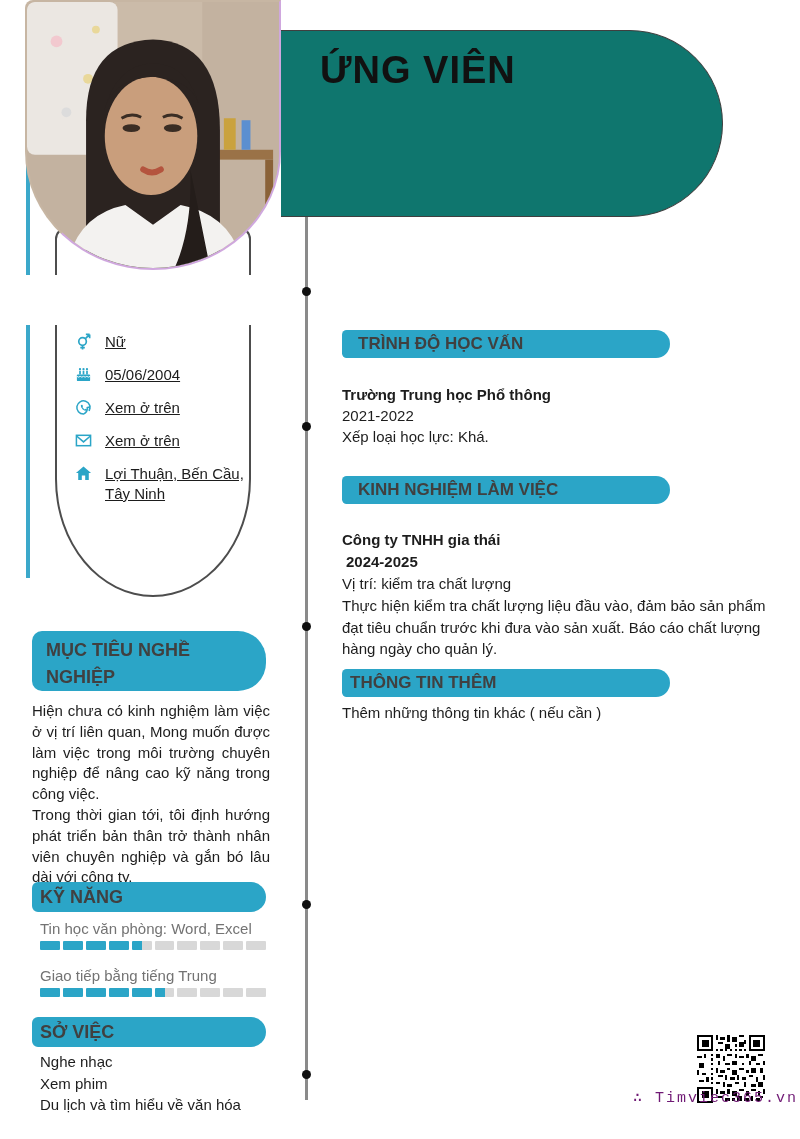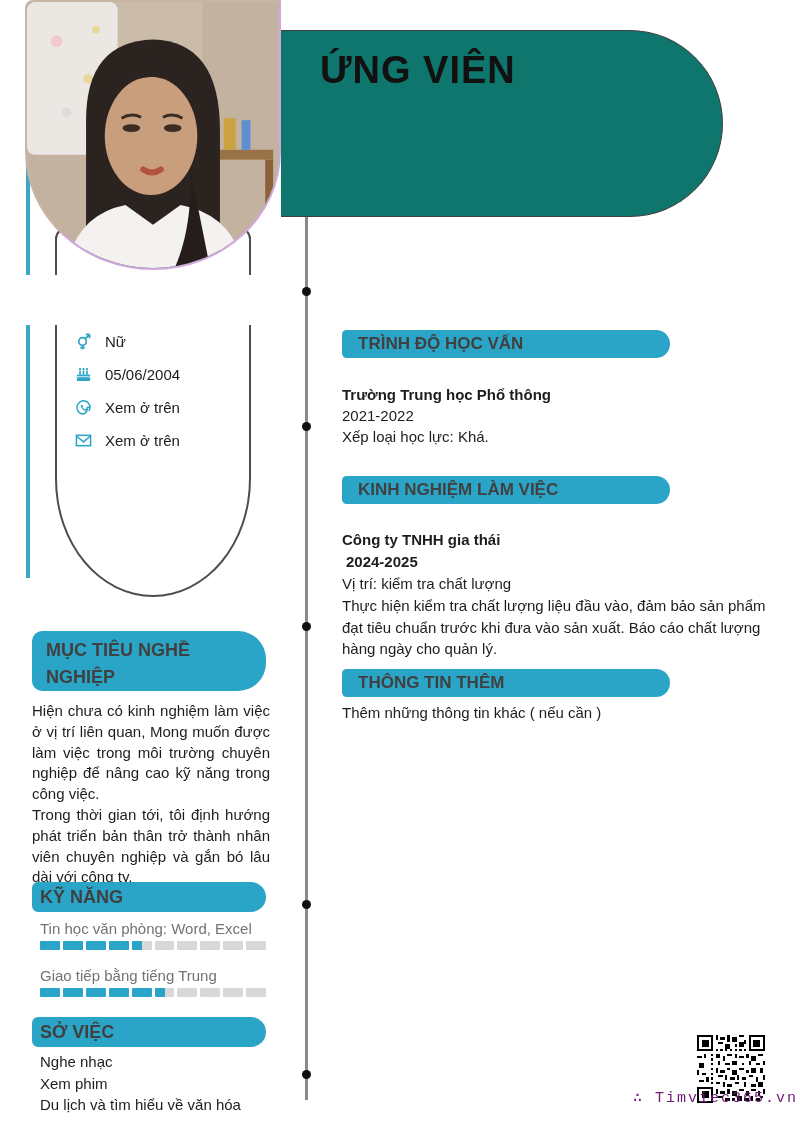--- a/index.html
+++ b/index.html
@@ -37,21 +37,21 @@
   .accent-line.seg-a{ top:150px; height:125px; }
   .accent-line.seg-b{ top:325px; height:253px; }
   
   .info-box{
     position:absolute; left:55px; top:227px; width:196px; height:370px;
     border:2px solid #4d4d4d; background:#fff; z-index:2;
     border-radius:12px 12px 98px 98px / 12px 12px 118px 118px;
   }
   .white-band{ position:absolute; left:0; top:275px; width:300px; height:50px; background:#fff; z-index:2; }
   .contact{ position:absolute; left:75px; top:332px; z-index:4; }
-  .contact-row{ display:flex; align-items:flex-start; margin-bottom:13px; }
+  .contact-row{ display:flex; align-items:flex-start; margin-bottom:13px;text-decoration:underline; }
   .contact-icon{ width:17px; height:17px; flex:0 0 17px; margin-right:13px; margin-top:1px; }
   .contact-text{ font-size:15px; line-height:20px; color:#1c1c1c; width:148px; }
   
   .sec-head{
     position:absolute; background:var(--accent); color:#404040; font-weight:bold;
     font-size:18px; padding-left:14px; z-index:2;
   }
   .sec-head.small{ width:234px; height:30px; line-height:30px; border-radius:8px 20px 20px 8px;padding-left:8px; }
   .sec-head.big{ width:234px; min-height:60px; line-height:27px; padding-top:6px; padding-right:12px; border-radius:10px 28px 28px 10px; }
   .sec-head.right-col{ width:328px; height:28px; line-height:28px; font-size:17px; padding-left:16px; border-radius:6px 18px 18px 6px; }
@@ -156,20 +156,26 @@
       </svg>
       <div class="contact-text">Xem ở trên</div>
     </div>
     <div class="contact-row">
       <svg class="contact-icon" viewBox="0 0 18 18">
         <rect x="1.5" y="3.5" width="15" height="11" fill="none" stroke="#2BA5C7" stroke-width="1.6"></rect>
         <path d="M2 4.5 L9 10.5 L16 4.5" fill="none" stroke="#2BA5C7" stroke-width="1.6"></path>
       </svg>
       <div class="contact-text">Xem ở trên</div>
     </div>
+    <div class="contact-row">
+      <svg class="contact-icon" viewBox="0 0 18 18">
+        <path d="M9 1.5 L17 8.5 L14.6 8.5 L14.6 16 L10.8 16 L10.8 11 L7.2 11 L7.2 16 L3.4 16 L3.4 8.5 L1 8.5 Z" fill="#2BA5C7"></path>
+      </svg>
+      <div class="contact-text">Lợi Thuận, Bến Cầu, Tây Ninh</div>
+    </div>
   </div>
 
   <div class="sec-head big" style="left:32px; top:631px;">MỤC TIÊU NGHỀ NGHIỆP</div>
   <div class="objective-text">
     <p class="para">Hiện chưa có kinh nghiệm làm việc ở vị trí liên quan, Mong muốn được làm việc trong môi trường chuyên nghiệp để nâng cao kỹ năng trong công việc.</p>
     <p class="para">Trong thời gian tới, tôi định hướng phát triển bản thân trở thành nhân viên chuyên nghiệp và gắn bó lâu dài với công ty.</p>
   </div>
 
   <div class="sec-head small" style="left:32px; top:882px;">KỸ NĂNG</div>
   <div class="skill-label" style="top:920px;">Tin học văn phòng: Word, Excel</div>
@@ -214,21 +220,21 @@
   </div>
 
   <div class="sec-head right-col" style="left:342px; top:476px;">KINH NGHIỆM LÀM VIỆC</div>
   <div class="exp-block">
     <div class="bold">Công ty TNHH gia thái</div>
     <div class="bold" style="padding-left:4px;">2024-2025</div>
     <div>Vị trí: kiểm tra chất lượng</div>
     <div class="exp-desc">Thực hiện kiểm tra chất lượng liệu đầu vào, đảm bảo sản phẩm đạt tiêu chuẩn trước khi đưa vào sản xuất. Báo cáo chất lượng hàng ngày cho quản lý.</div>
   </div>
 
-  <div class="sec-head right-col" style="left:342px; top:669px;">THÔNG TIN THÊM</div>
+  <div class="sec-head right-col" style="left:342px; top:669px;padding-left:8px;">THÔNG TIN THÊM</div>
   <div class="extra-body">Thêm những thông tin khác ( nếu cần )</div>
 
   <svg class="qr" viewBox="0 0 29 29" shape-rendering="crispEdges">
     <rect width="29" height="29" fill="#fff"></rect>
     <g fill="#000">
       <rect x="0" y="0" width="7" height="7"></rect>
         <rect x="1" y="1" width="5" height="5" fill="#fff"></rect>
         <rect x="2" y="2" width="3" height="3"></rect>
       <rect x="22" y="0" width="7" height="7"></rect>
         <rect x="23" y="1" width="5" height="5" fill="#fff"></rect>

